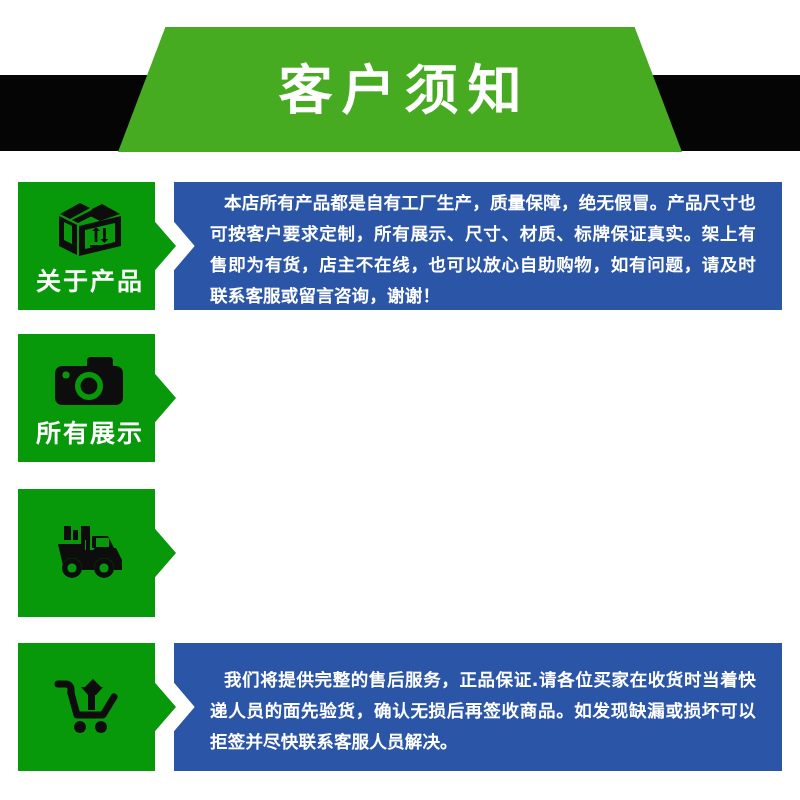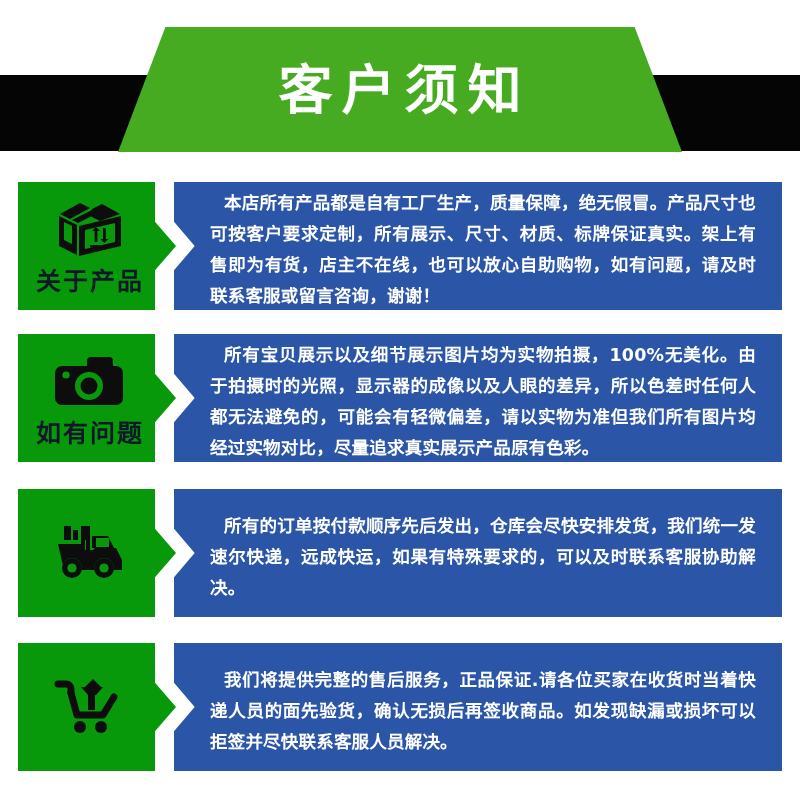--- a/index.html
+++ b/index.html
@@ -110,21 +110,21 @@
   .tile-icon {
     width: 78px;
     height: 66px;
     display: flex;
     align-items: center;
     justify-content: center;
     margin-right: 16px;
   }
   .tile-icon svg { display: block; }
   .tile-label {
-    color: #0f172a;
+    color: #ffffff;
     font-size: 25px;
     font-weight: bold;
     letter-spacing: 2px;
     text-indent: 2px;
     line-height: 1;
     margin-top: 5px;
     margin-right: 16px;
   }
 
   
@@ -206,24 +206,21 @@
 
             <rect x="2" y="11" width="68" height="39" rx="7"></rect>
           </g>
 
           <circle cx="36" cy="31" r="14" fill="#07990a"></circle>
           <circle cx="36" cy="31" r="8.5" fill="#0d0d0d"></circle>
 
           <circle cx="13" cy="20" r="3.6" fill="#07990a"></circle>
         </svg>
       </div>
-      <div class="tile-label">如有问题</div>
-    </div>
-    <div class="panel">
-      <div class="panel-text">所有宝贝展示以及细节展示图片均为实物拍摄，100%无美化。由于拍摄时的光照，显示器的成像以及人眼的差异，所以色差时任何人都无法避免的，可能会有轻微偏差，请以实物为准但我们所有图片均经过实物对比，尽量追求真实展示产品原有色彩。</div>
+      <div class="tile-label">所有展示</div>
     </div>
   </div>
 
   <div class="section s3">
     <div class="tile">
       <div class="tile-icon">
         <svg width="74" height="58" viewBox="0 0 74 58" aria-hidden="true">
           <g fill="#0d0d0d">
 
             <rect x="12" y="2" width="7" height="14"></rect>
@@ -241,23 +238,20 @@
             <circle cx="52" cy="44" r="10" fill="#07990a"></circle>
           </g>
 
           <circle cx="20" cy="44" r="10" fill="#0d0d0d"></circle>
           <circle cx="20" cy="44" r="4.6" fill="#07990a"></circle>
           <circle cx="52" cy="44" r="10" fill="#0d0d0d"></circle>
           <circle cx="52" cy="44" r="4.6" fill="#07990a"></circle>
         </svg>
       </div>
     </div>
-    <div class="panel">
-      <div class="panel-text">所有的订单按付款顺序先后发出，仓库会尽快安排发货，我们统一发速尔快递，远成快运，如果有特殊要求的，可以及时联系客服协助解决。</div>
-    </div>
   </div>
 
   <div class="section s4">
     <div class="tile">
       <div class="tile-icon">
         <svg width="76" height="64" viewBox="0 0 76 64" aria-hidden="true">
           <g fill="none" stroke="#0d0d0d" stroke-width="7" stroke-linecap="round" stroke-linejoin="round">
 
             <path d="M7 9 h8 a5 5 0 0 1 5 5 v4"></path>
 

